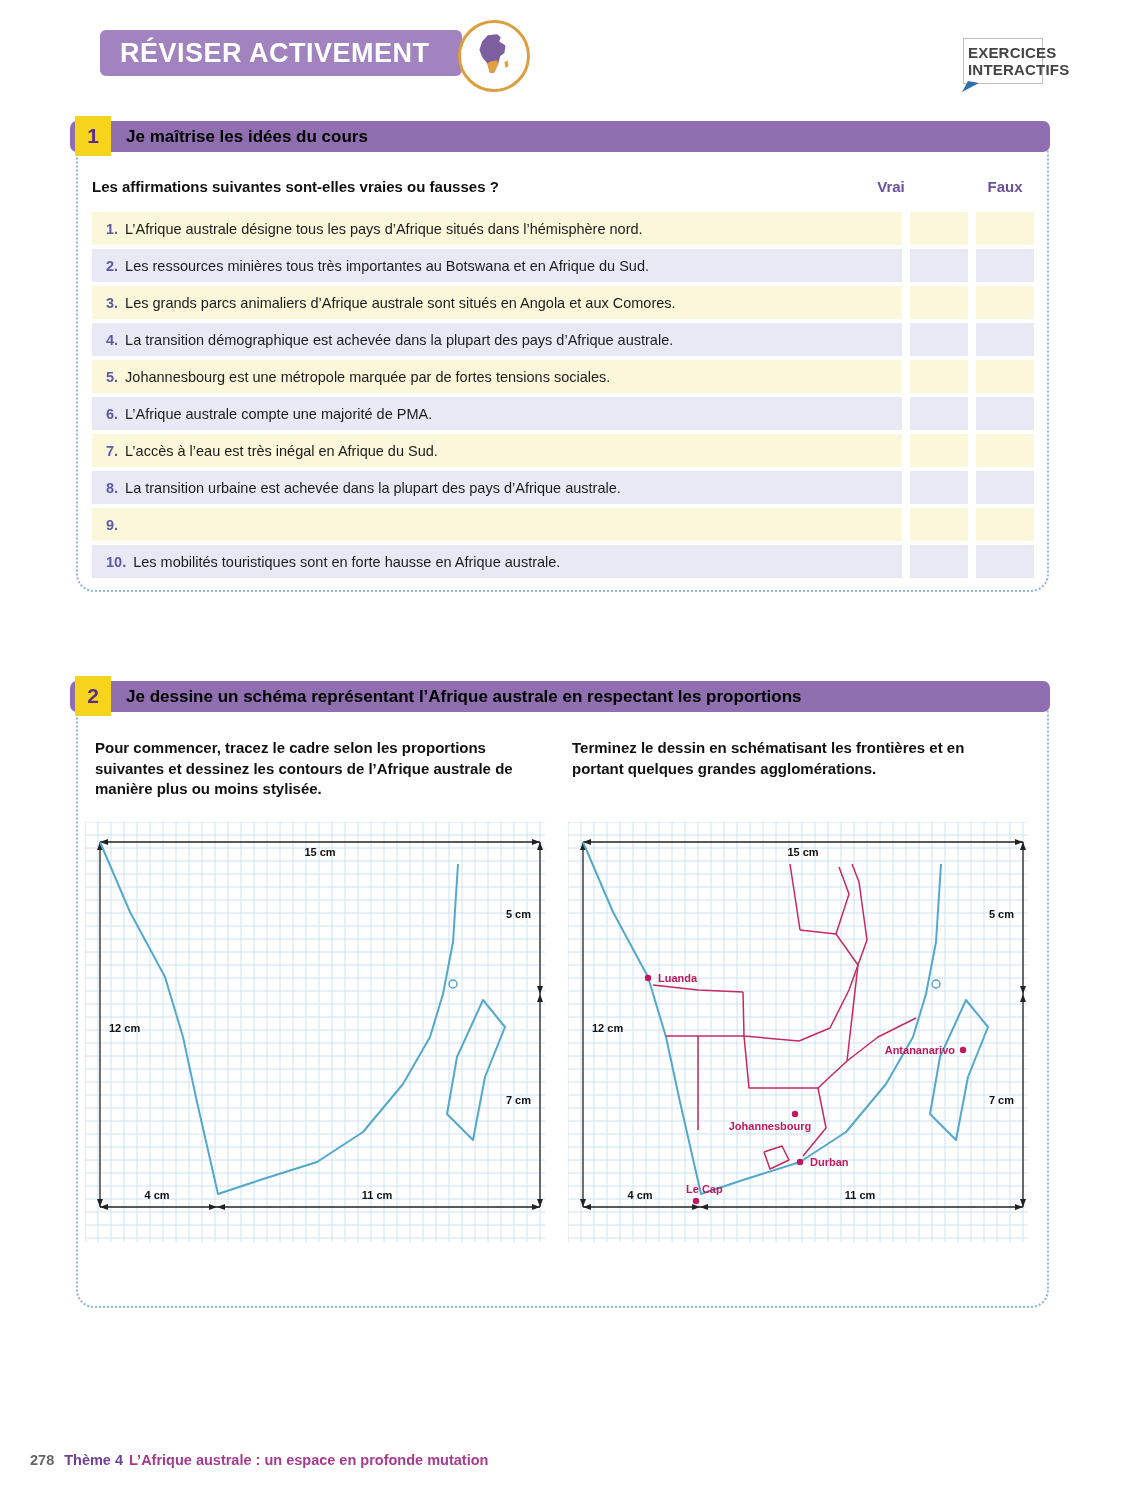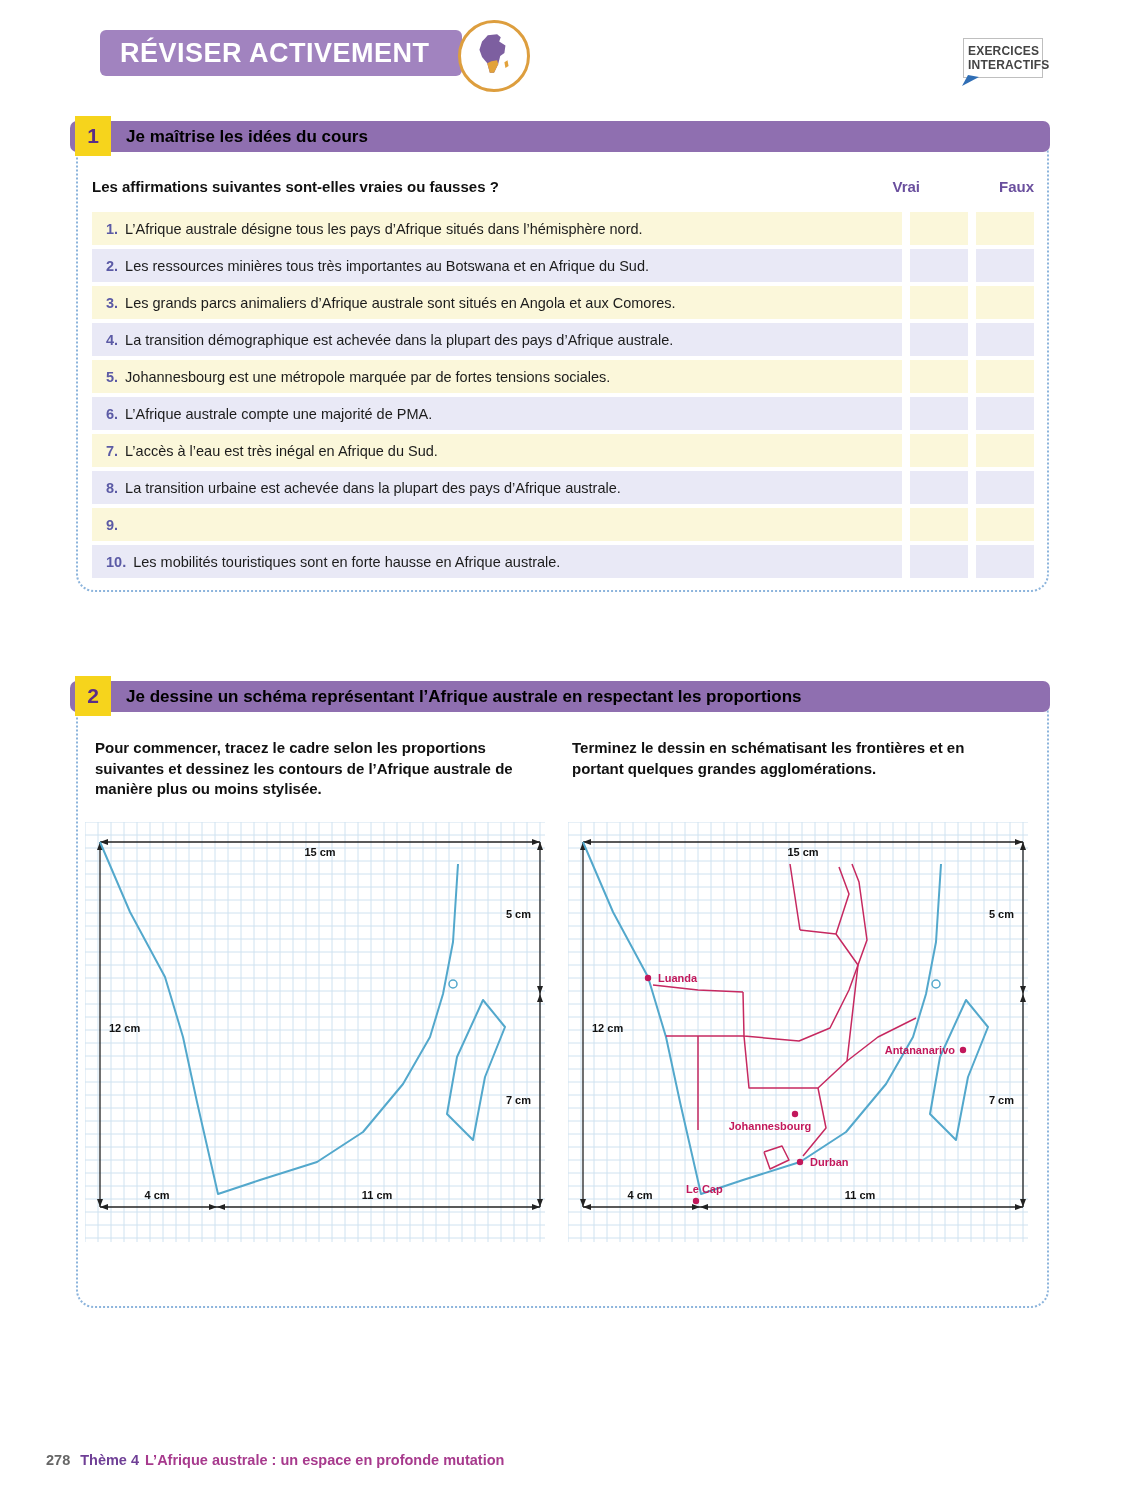--- a/index.html
+++ b/index.html
@@ -6,61 +6,61 @@
   body{font-family:"Liberation Sans",sans-serif;}
   .page{position:relative;width:1125px;height:1500px;background:#fff;overflow:hidden;}
 
   
   .banner{position:absolute;left:100px;top:30px;width:362px;height:46px;background:#a183bf;
           border-radius:6px;color:#fff;font-weight:bold;font-size:27px;letter-spacing:.5px;
           line-height:46px;padding-left:20px;box-sizing:border-box;}
   .africa-badge{position:absolute;left:458px;top:20px;width:66px;height:66px;background:#fff;
           border:3px solid #dd9e3e;border-radius:50%;display:flex;align-items:center;justify-content:center;z-index:5;}
   .exo-badge{position:absolute;left:963px;top:38px;width:80px;padding:5px 4px;border:1px solid #bfbfbf;
-          background:#fff;text-align:center;font-size:12px;font-weight:bold;color:#444;letter-spacing:.2px;box-sizing:border-box;}
+          background:#fff;text-align:center;font-size:15px;font-weight:bold;color:#444;letter-spacing:.2px;box-sizing:border-box;}
   .exo-badge .cursor{position:absolute;left:-2px;bottom:-10px;}
 
   
   .section-bar{position:absolute;left:70px;width:980px;height:31px;background:#8f6fb0;border-radius:7px;z-index:3;}
   .section-bar .tab{position:absolute;left:5px;top:-5px;width:36px;height:40px;background:#f6d41c;
           color:#5b2d87;font-size:21px;font-weight:bold;display:flex;align-items:center;justify-content:center;}
   .section-bar .title{display:block;margin-left:56px;line-height:31px;color:#000000;font-weight:bold;font-size:17px;}
   #bar1{top:121px;}
   #bar2{top:681px;}
 
   
   .panel{position:absolute;left:76px;width:973px;border:2px dotted #8cb4dc;border-radius:18px;z-index:1;background:#fff;box-sizing:border-box;}
   #panel1{top:136px;height:456px;}
   #panel2{top:696px;height:612px;}
 
   
   #question-row{position:absolute;left:92px;top:178px;width:942px;display:flex;align-items:center;z-index:4;gap:48px;}
   .q-text{flex:1;font-weight:bold;font-size:15px;color:#111;}
-  .q-col{width:58px;text-align:right;font-weight:bold;font-size:15px;color:#6a4f9e;margin-left:8px;}
+  .q-col{width:58px;text-align:center;font-weight:bold;font-size:15px;color:#6a4f9e;margin-left:8px;}
   #rows{position:absolute;left:92px;top:212px;width:942px;z-index:4;}
   .row{display:flex;margin-bottom:4px;}
   .row-main{flex:1;height:33px;display:flex;align-items:center;padding-left:14px;font-size:14.5px;color:#1c1c1c;box-sizing:border-box;}
   .cell{width:58px;height:33px;margin-left:8px;}
   .odd .row-main,.odd .cell{background:#fbf7da;}
   .even .row-main,.even .cell{background:#e9e9f6;}
   .num{font-weight:bold;color:#5b5aa5;margin-right:7px;}
 
   
   .intro{position:absolute;top:738px;font-weight:bold;font-size:15px;line-height:1.38;color:#111;z-index:4;}
   #intro-left{left:95px;width:432px;}
   #intro-right{left:572px;width:448px;}
   .diagram{position:absolute;top:822px;width:460px;height:420px;z-index:4;}
   #diagA{left:85px;}
   #diagB{left:568px;}
   #outro{position:absolute;left:95px;top:1262px;font-weight:bold;font-size:15px;color:#111;z-index:4;}
 
   svg text{font-family:"Liberation Sans",sans-serif;}
 
   
-  #footer{position:absolute;left:30px;top:1452px;font-size:14.5px;margin-left:16px;}
+  #footer{position:absolute;left:30px;top:1452px;font-size:14.5px;}
   .page-num{color:#666;font-weight:bold;margin-right:10px;}
   .theme{color:#6f3f96;font-weight:bold;margin-right:6px;}
   .theme-title{color:#a73a8d;font-weight:bold;}
 </style>
 </head>
 <body>
 
 <div class="page">
 
   <div class="banner">

